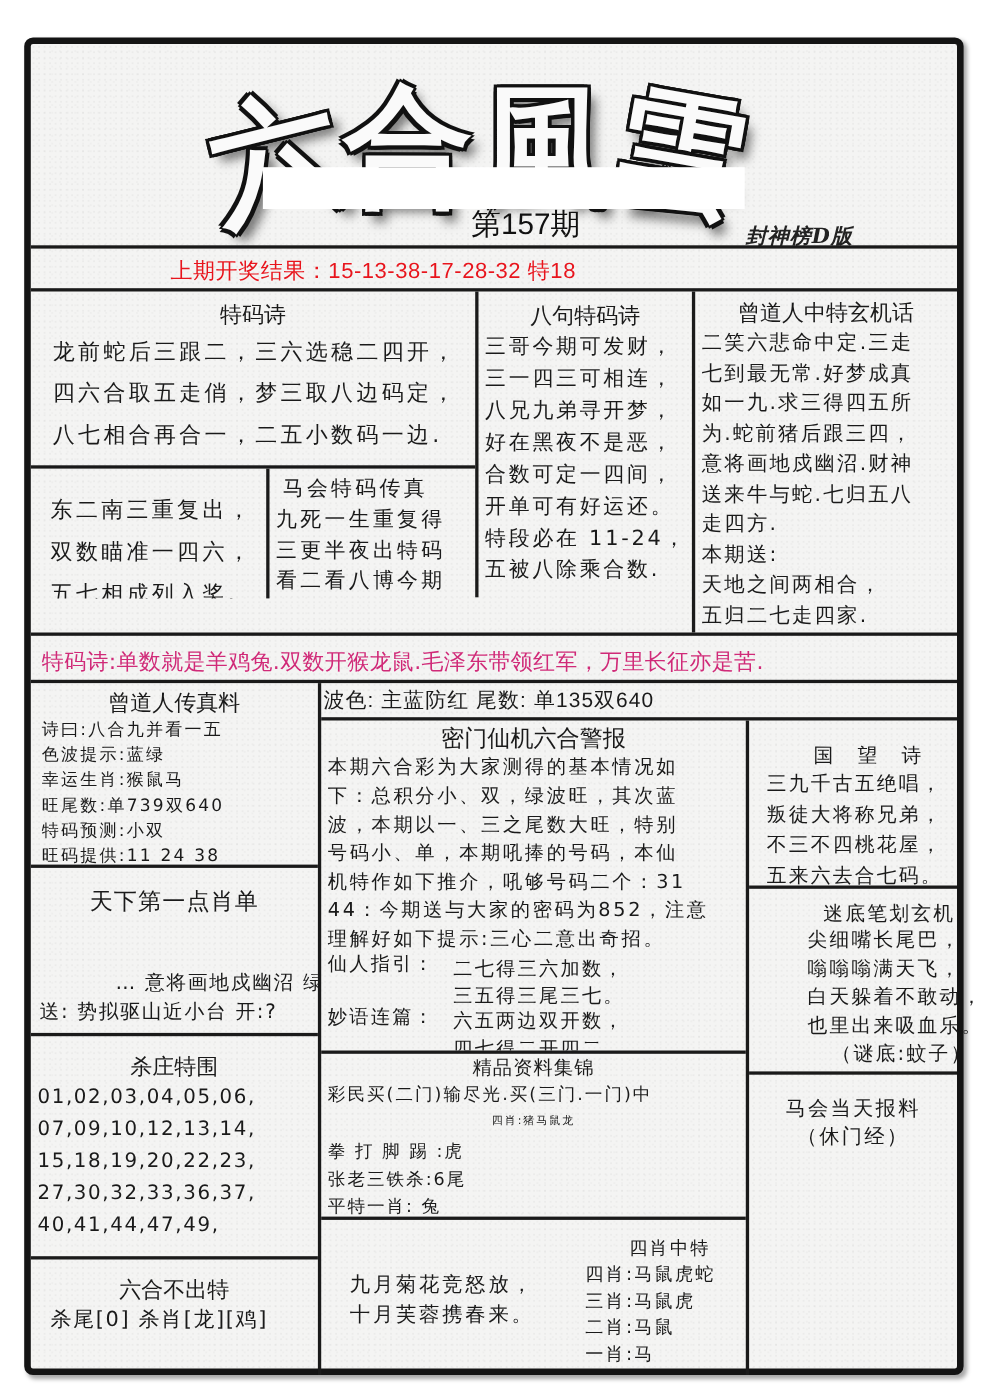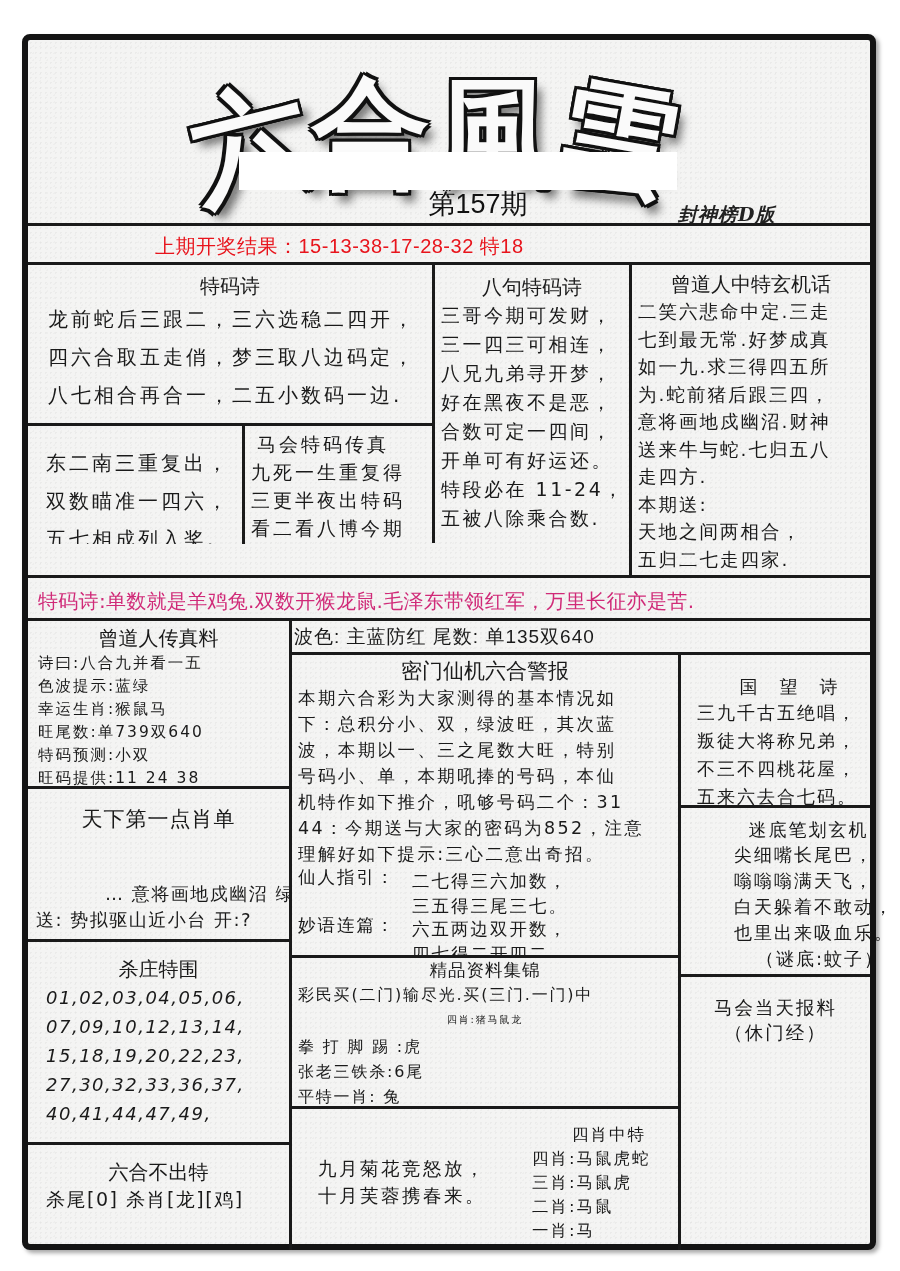--- a/index.html
+++ b/index.html
@@ -165,21 +165,21 @@
 
   <div class="box" style="left:0;top:749px;width:261px;height:150px;">
     <div class="title" style="margin-top:16px;font-size:21px;letter-spacing:1px;">天下第一点肖单</div>
     <div class="body17" style="position:absolute;left:48px;top:92px;font-size:18px;letter-spacing:1.5px;margin-left:29px;">… 意将画地戍幽沼  绿</div>
     <div class="body17" style="position:absolute;left:8px;top:118px;font-size:18px;letter-spacing:1.5px;">送: 势拟驱山近小台   开:?</div>
   </div>
   <div class="hline" style="left:0;top:899px;width:261px;"></div>
 
   <div class="box" style="left:0;top:902px;width:261px;height:200px;">
     <div class="title" style="margin-top:14px;">杀庄特围</div>
-    <div class="nums" style="padding-left:18px;font-style:italic;">
+    <div class="nums" style="padding-left:6px;">
       <div>01,02,03,04,05,06,</div>
       <div>07,09,10,12,13,14,</div>
       <div>15,18,19,20,22,23,</div>
       <div>27,30,32,33,36,37,</div>
       <div>40,41,44,47,49,</div>
     </div>
   </div>
   <div class="hline" style="left:0;top:1102px;width:261px;"></div>
 
   <div class="box" style="left:0;top:1105px;width:261px;height:105px;">

